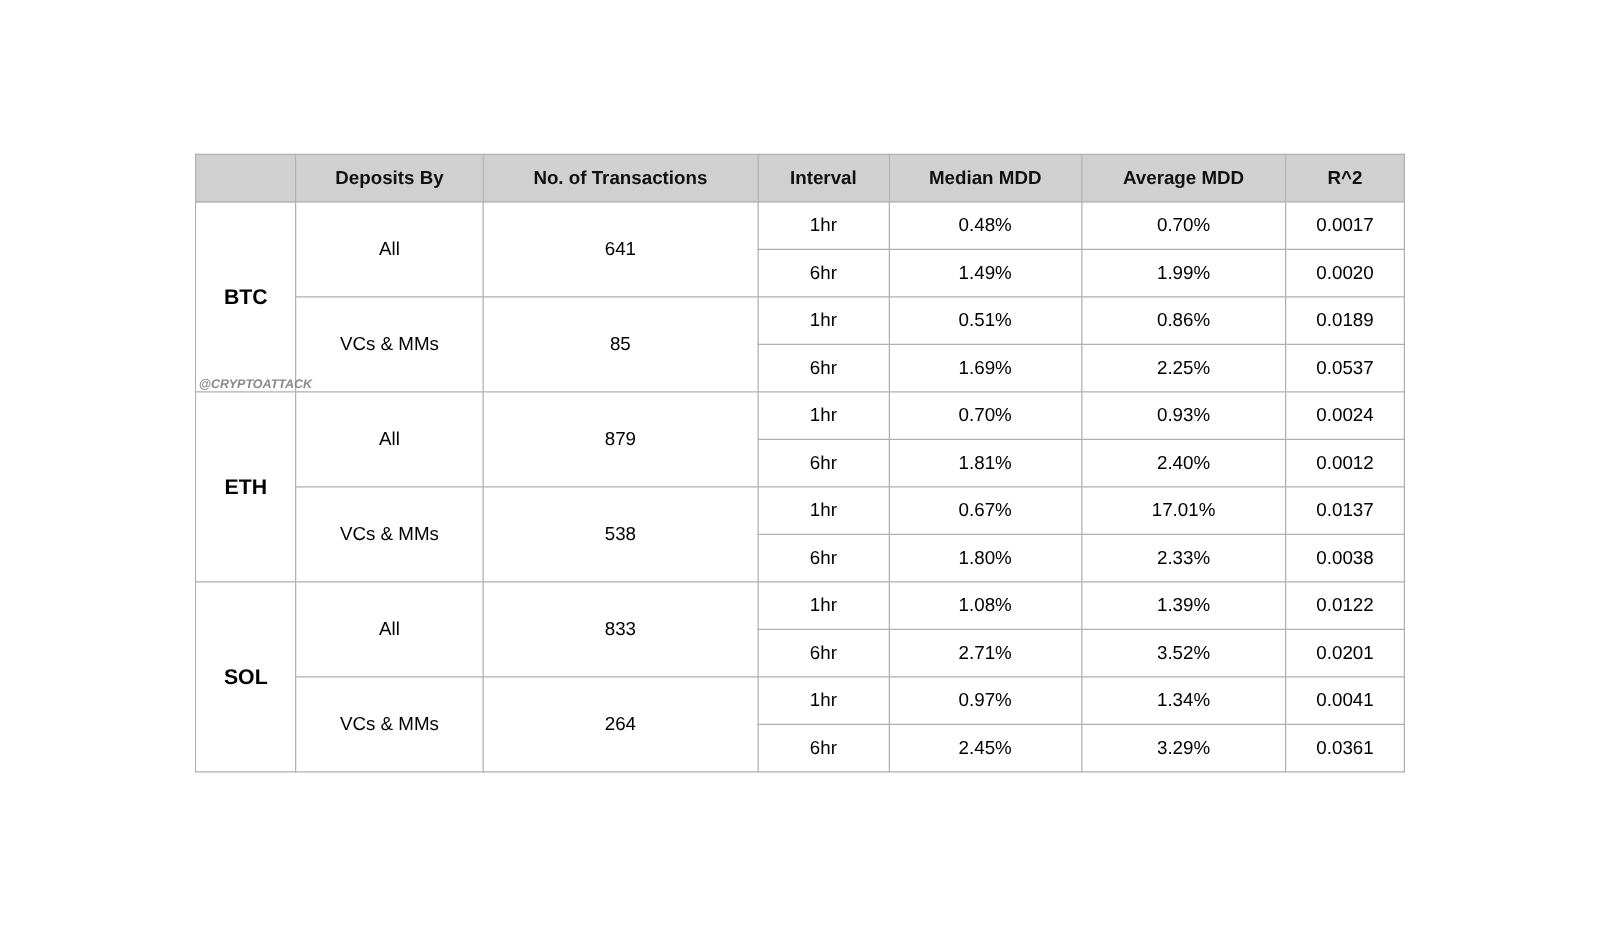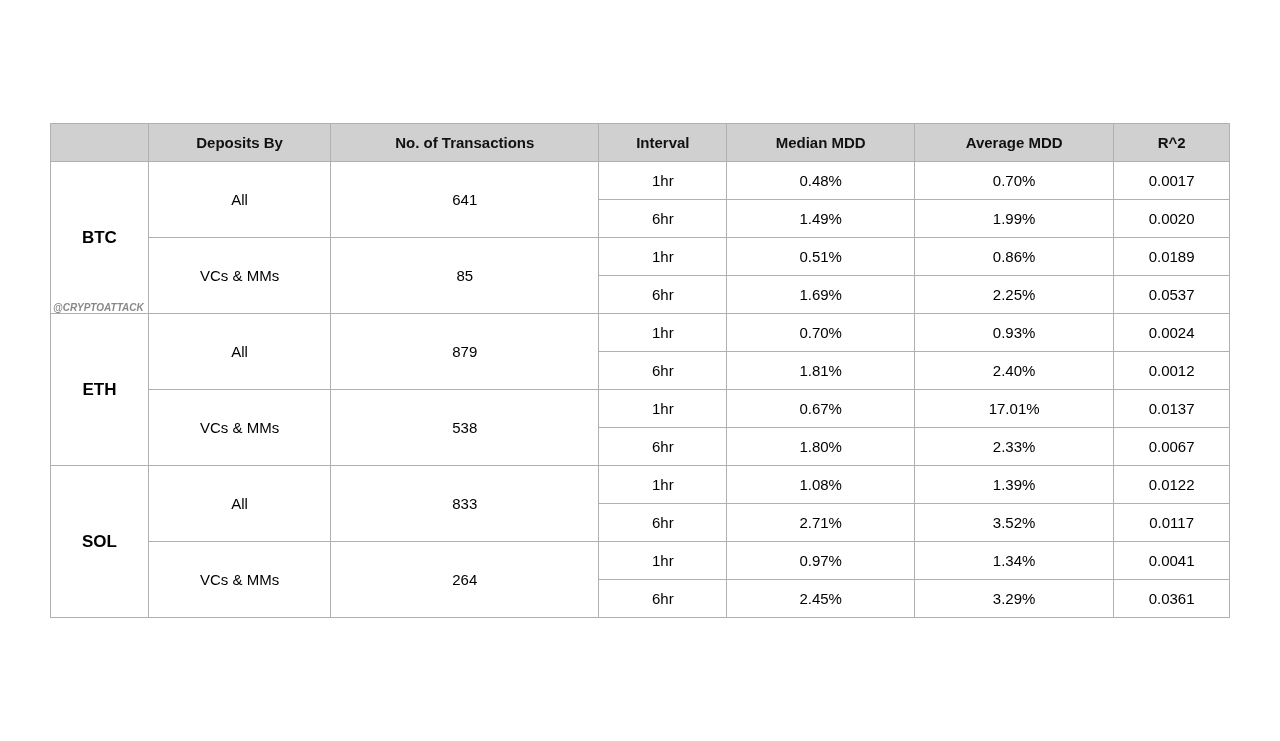--- a/index.html
+++ b/index.html
@@ -22,21 +22,21 @@
       min-height: 741px;
       display: flex;
       justify-content: center;
       align-items: center;
       background: #ffffff;
       padding: 20px;
     }
 
     table {
       border-collapse: collapse;
-      width: 1180px;
+      width: 968px;
       font-size: 15px;
     }
 
     th, td {
       border: 1px solid #b0b0b0;
       text-align: center;
       padding: 10px 12px;
       vertical-align: middle;
     }
 
@@ -146,36 +146,36 @@
           <td rowspan="2" class="transactions-cell">538</td>
           <td>1hr</td>
           <td>0.67%</td>
           <td>17.01%</td>
           <td>0.0137</td>
         </tr>
         <tr class="data-row">
           <td>6hr</td>
           <td>1.80%</td>
           <td>2.33%</td>
-          <td>0.0067</td>
+          <td>0.0038</td>
         </tr>
         <tr class="data-row">
           <td rowspan="4" class="asset-cell"><strong>SOL</strong></td>
           <td rowspan="2" class="deposits-cell">All</td>
           <td rowspan="2" class="transactions-cell">833</td>
           <td>1hr</td>
           <td>1.08%</td>
           <td>1.39%</td>
           <td>0.0122</td>
         </tr>
         <tr class="data-row">
           <td>6hr</td>
           <td>2.71%</td>
           <td>3.52%</td>
-          <td>0.0117</td>
+          <td>0.0201</td>
         </tr>
         <tr class="data-row">
           <td rowspan="2" class="deposits-cell">VCs &amp; MMs</td>
           <td rowspan="2" class="transactions-cell">264</td>
           <td>1hr</td>
           <td>0.97%</td>
           <td>1.34%</td>
           <td>0.0041</td>
         </tr>
         <tr class="data-row">

